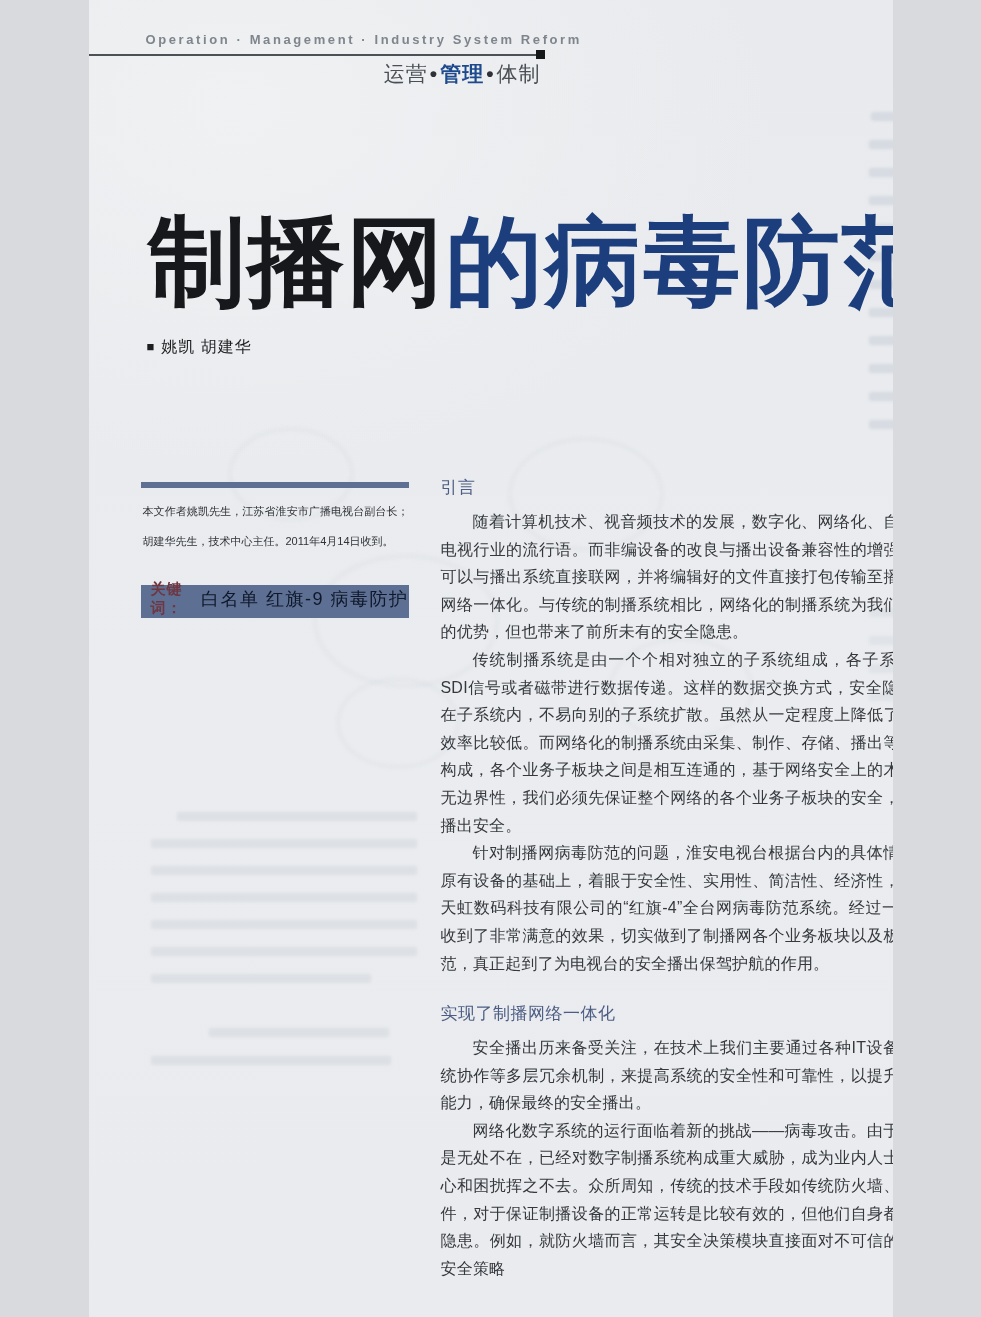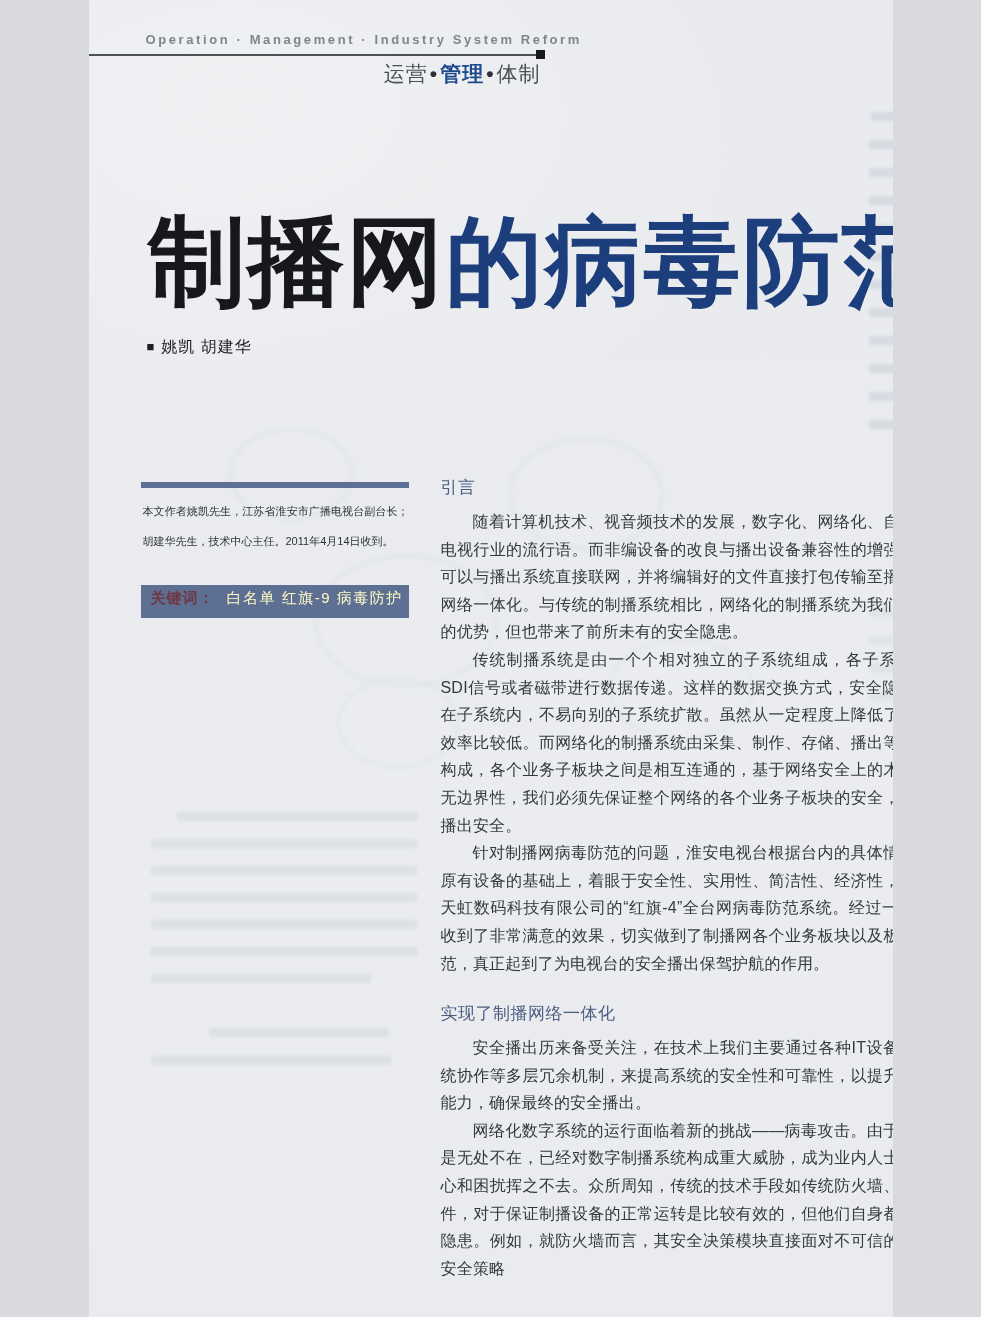--- a/index.html
+++ b/index.html
@@ -56,21 +56,21 @@
     position:absolute;left:54px;top:497px;width:266px;
     font-size:11px;line-height:29.5px;color:#2f3237;
     text-align:justify;
   }
   .keywords{
     position:absolute;left:52px;top:585px;width:268px;height:33px;
     background:#5d7094;display:flex;align-items:center;
     padding:0 0 6px 10px;box-sizing:border-box;gap:12px;
   }
   .kw-label{font-size:15px;font-weight:800;color:#6f3742;letter-spacing:1px;}
-  .kw-items{font-size:15px;color:#fef9c3;letter-spacing:1.5px;white-space:nowrap;}
+  .kw-items{font-size:18px;color:#0f172a;letter-spacing:1.5px;white-space:nowrap;}
   
   .article{
     position:absolute;left:352px;top:476px;width:574px;
   }
   .sec-heading{
     font-size:17px;font-weight:500;color:#4d5e84;
     margin:0 0 9px 0;letter-spacing:0.5px;
   }
   .sec-heading.second{margin-top:25px;}
   .article p{

